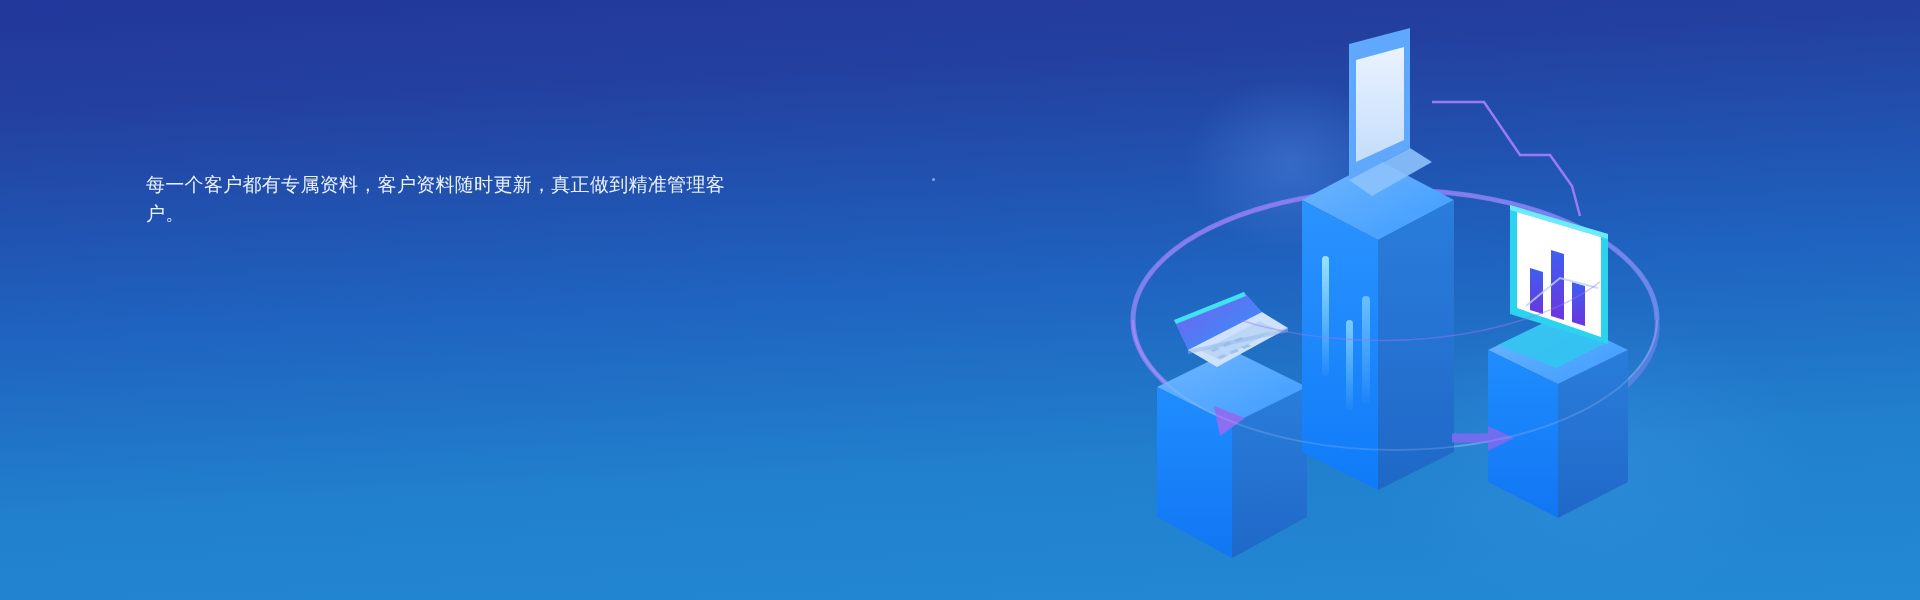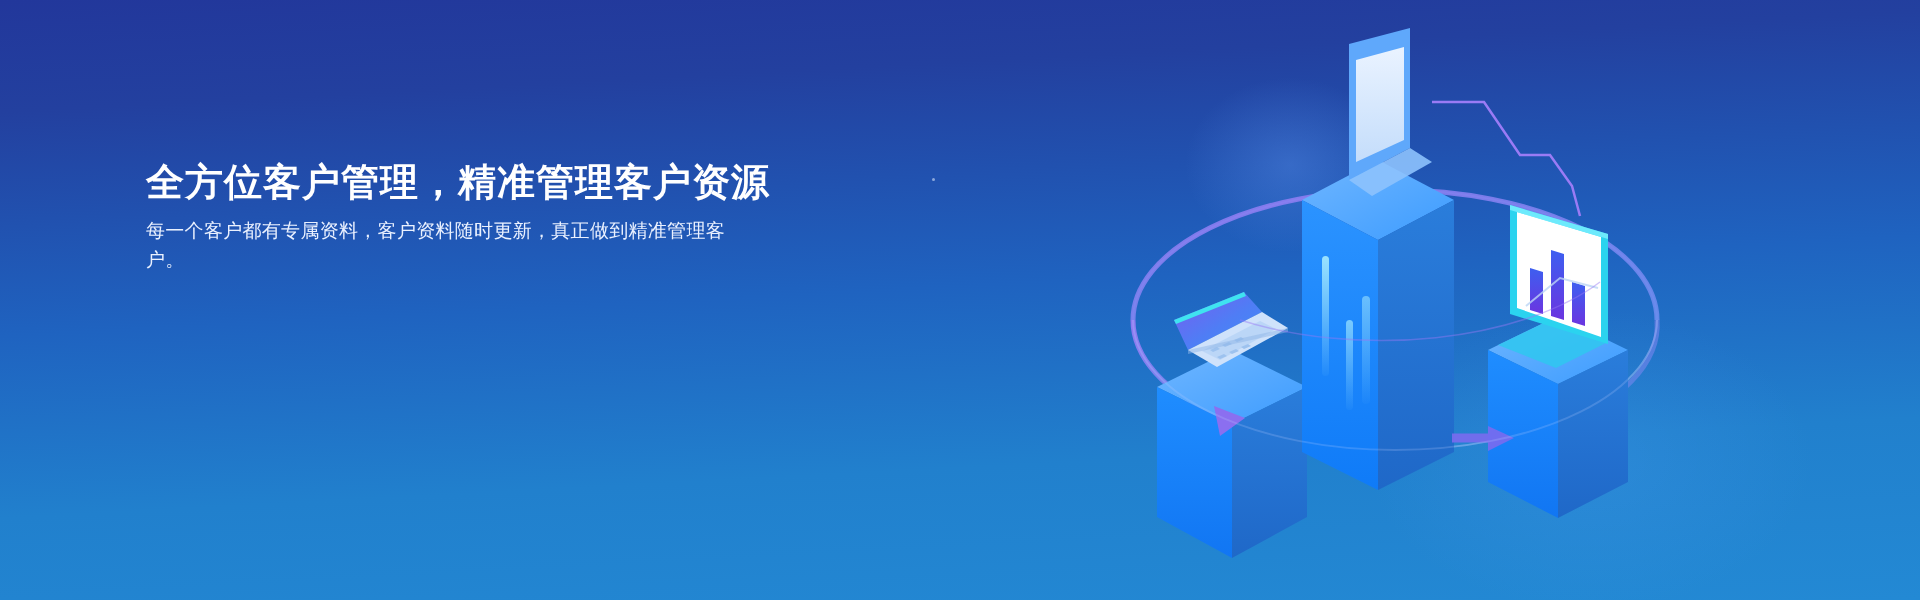--- a/index.html
+++ b/index.html
@@ -82,21 +82,20 @@
 </head>
 <body>
 
 <div id="banner">
 
   <div class="bg-glow glow-a"></div>
   <div class="bg-glow glow-b"></div>
   <div class="spark"></div>
 
   <div class="copy">
-    <div class="headline">全方位客户管理，精准管理客户资源</div>
     <div class="subline">每一个客户都有专属资料，客户资料随时更新，真正做到精准管理客户。</div>
   </div>
 
   <div class="illus">
     <svg viewBox="0 0 620 560" xmlns="http://www.w3.org/2000/svg">
       <defs>
         <linearGradient id="gPillarF" x1="0" y1="0" x2="0" y2="1">
           <stop offset="0%" stop-color="#1f8dff"></stop>
           <stop offset="100%" stop-color="#1176f3"></stop>
         </linearGradient>

